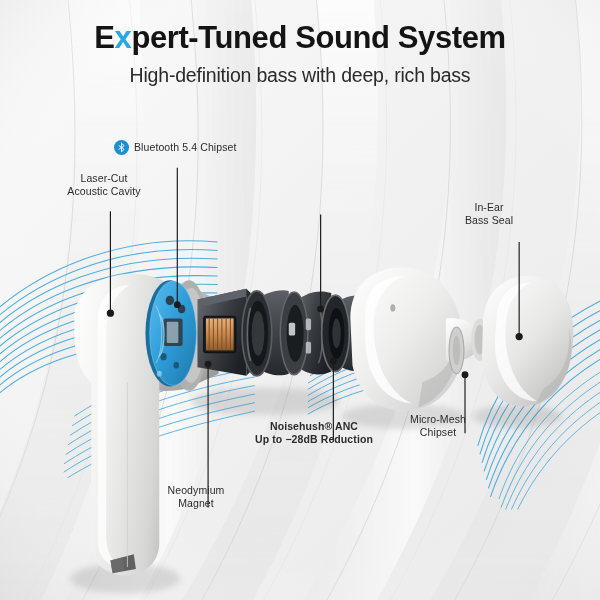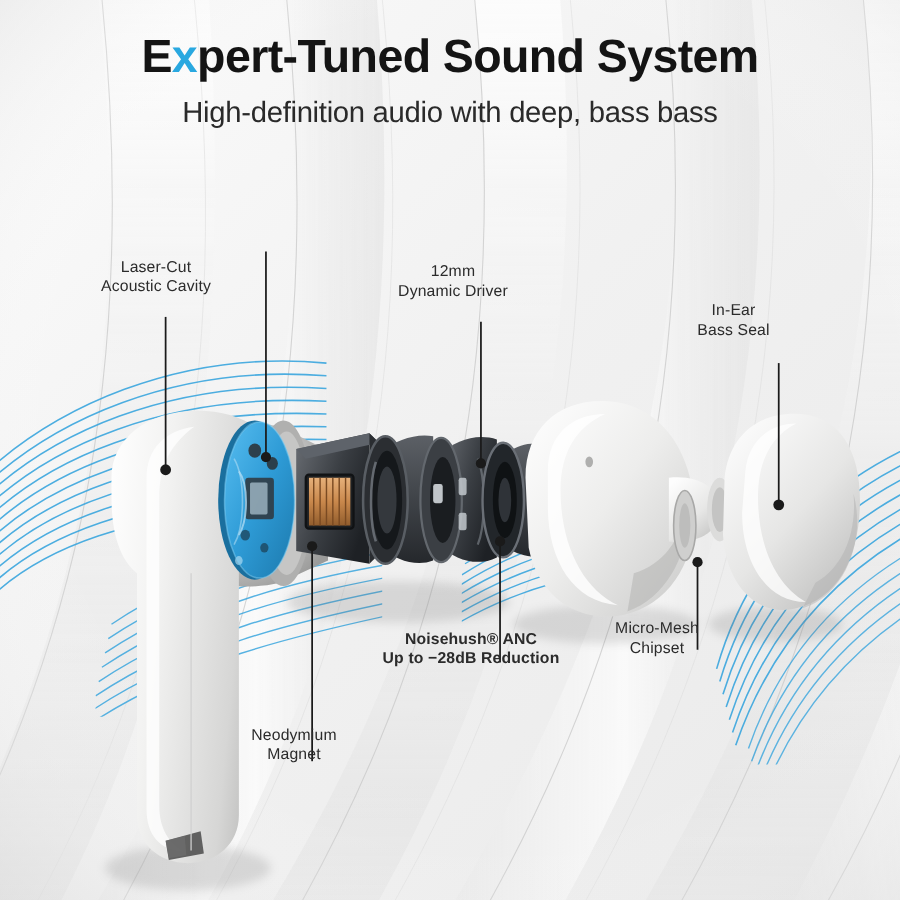--- a/index.html
+++ b/index.html
@@ -387,33 +387,37 @@
       <circle cx="302" cy="291" r="3.2"></circle>
       <circle cx="489" cy="317" r="3.4"></circle>
       <circle cx="314" cy="340" r="3.2"></circle>
       <circle cx="438" cy="353" r="3.2"></circle>
       <circle cx="196" cy="343" r="3.2"></circle>
     </g>
   </svg>
 
   <div class="header">
     <h1 class="title"><span>E</span><span class="hl">x</span><span>pert-Tuned Sound System</span></h1>
-    <p class="subtitle">High-definition audio with deep, bass bass</p>
-  </div>
-
+    <p class="subtitle">High-definition bass with deep, rich bass</p>
+  </div>
+
+  <div class="label with-icon" style="left:114px;top:140px;">
+    <span class="bt-badge">
+      <svg width="11" height="11" viewBox="0 0 24 24" aria-hidden="true">
+        <path d="M12 2.5 L17.5 8 L12 13 L12 2.5 Z M12 11 L17.5 16 L12 21.5 L12 11 Z M6.5 8 L12 12 L6.5 16" fill="none" stroke="#ffffff" stroke-width="2.1" stroke-linecap="round" stroke-linejoin="round"></path>
+      </svg>
+    </span>
+    <span class="bt-text">Bluetooth 5.4 Chipset</span>
+  </div>
 
   <div class="label" style="left:48px;top:172px;width:112px;text-align:center;">
     <span>Laser-Cut</span>
     <span class="l2">Acoustic Cavity</span>
   </div>
 
-  <div class="label" style="left:246px;top:175px;width:112px;">
-    <span>12mm</span>
-    <span class="l2">Dynamic Driver</span>
-  </div>
 
   <div class="label" style="left:433px;top:201px;width:112px;">
     <span>In-Ear</span>
     <span class="l2">Bass Seal</span>
   </div>
 
   <div class="label" style="left:240px;top:420px;width:148px;font-weight:bold;">
     <span>Noisehush® ANC</span>
     <span class="l2">Up to −28dB Reduction</span>
   </div>

